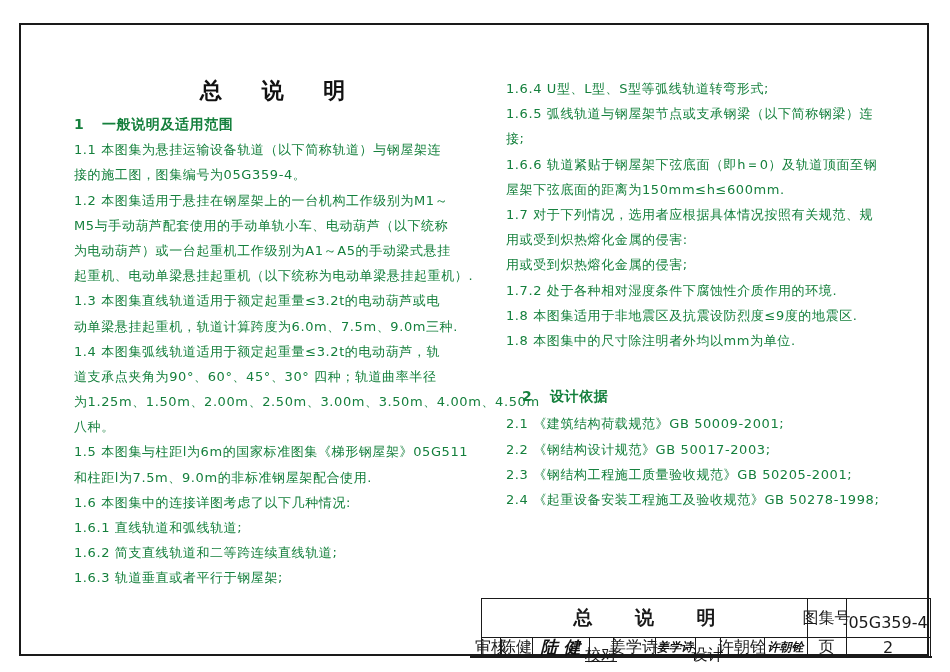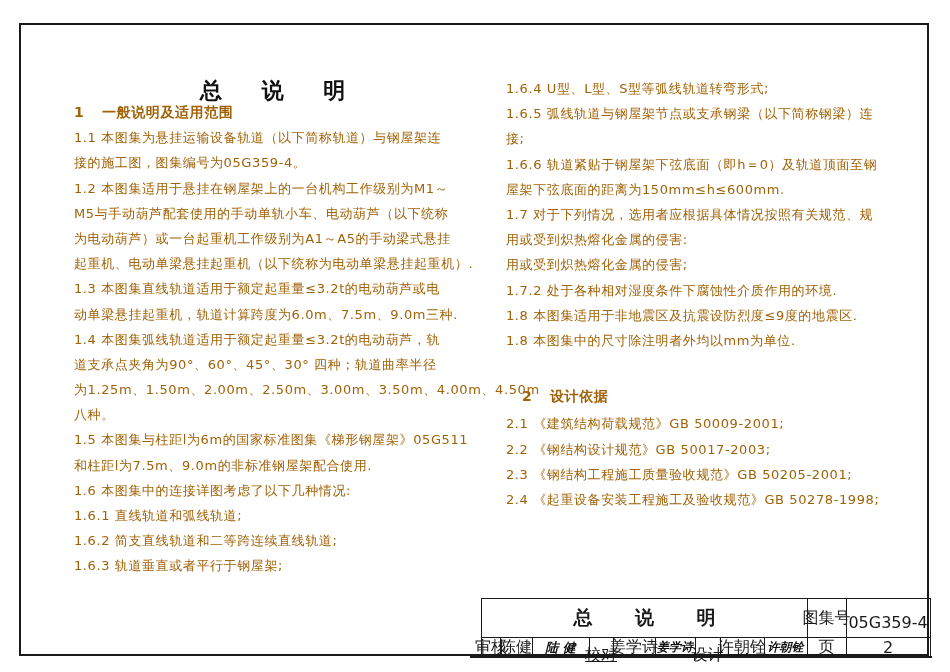--- a/index.html
+++ b/index.html
@@ -9,38 +9,38 @@
     font-family: "DejaVu Sans", "Liberation Sans", sans-serif;
   }
   .frame {
     position: absolute; left: 19px; top: 23px; width: 910px; height: 633px;
     border: 2px solid #1a1a1a; box-sizing: border-box;
   }
   .page-title {
     position: absolute; left: 200px; top: 76px; font-size: 22px; font-weight: bold;
     letter-spacing: 16px; color: #111;
   }
-  .col { position: absolute; font-size: 13px; line-height: 25.2px; color: #a16207; letter-spacing: 0.6px; }
-  .col-left { left: 74px; top: 100px; width: 388px; }
+  .col { position: absolute; font-size: 13px; line-height: 25.2px; color: #15803d; letter-spacing: 0.6px; }
+  .col-left { left: 74px; top: 112px; width: 388px; }
   .col-right { left: 506px; top: 76px; width: 380px; }
   .line { white-space: nowrap; height: 25.2px; }
   .heading { font-weight: bold; font-size: 14px; }
   .heading .num { display: inline-block; width: 28px; }
   .gap { height: 25.2px; }
 
   .titleblock {
     position: absolute; left: 481px; top: 598px; width: 450px; height: 59px;
     border: 1.5px solid #1a1a1a; box-sizing: border-box; border-bottom: none;
   }
   .tb-cell { position: absolute; box-sizing: border-box; display: flex; align-items: center; justify-content: center;
     font-size: 16px; color: #1a1a1a; white-space: nowrap; }
   .tb-vline { position: absolute; top: 0; width: 1px; background: #1a1a1a; }
   .tb-hline { position: absolute; height: 1px; background: #1a1a1a; }
   .tb-title { font-size: 19px; font-weight: bold; letter-spacing: 18px; }
-  .sig { font-family: "DejaVu Serif", serif; font-style: italic; font-weight: bold; font-size: 13px; color: #111; }
+  .sig { font-family: "DejaVu Serif", serif; font-style: italic; font-weight: bold; font-size: 17px; color: #111; }
   .bottom-line { position: absolute; left: 470px; top: 656px; width: 462px; height: 2px; background: #1a1a1a; }
 </style>
 </head>
 <body>
 
 <div class="frame"></div>
 
 <div class="page-title">总 说 明</div>
 
 <div class="col col-left">

